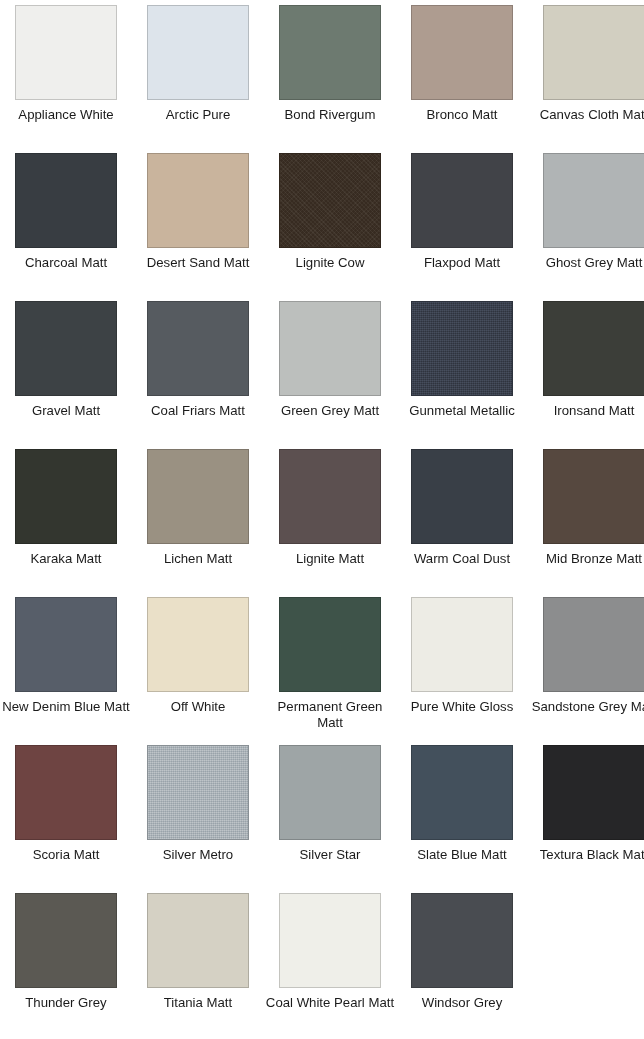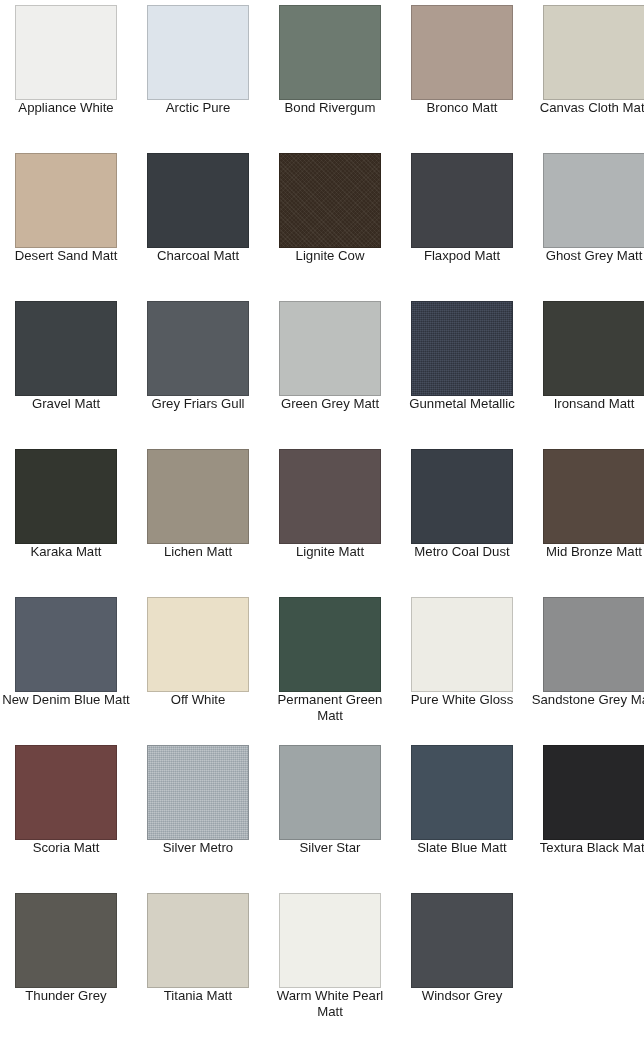--- a/index.html
+++ b/index.html
@@ -47,20 +47,21 @@
   .swatch-chip.speckle::after {
     content: "";
     position: absolute;
     inset: 0;
     background-image:
       repeating-linear-gradient(45deg, rgba(255,255,255,0.05) 0 1px, rgba(0,0,0,0.05) 1px 3px),
       repeating-linear-gradient(-45deg, rgba(255,255,255,0.04) 0 1px, rgba(0,0,0,0.04) 1px 3px);
     opacity: 0.8;
   }
   .swatch-label {
+    margin-top: 7px;
     width: 132px;
     text-align: center;
     font-size: 13.2px;
     line-height: 15.5px;
     color: #1b1b1b;
     font-family: "Liberation Sans", sans-serif;
     white-space: pre-line;
   }
 </style>
 </head>
@@ -81,46 +82,46 @@
     </div>
     <div class="swatch-cell">
       <div class="swatch-chip" style="background: rgb(174, 156, 144);"></div>
       <div class="swatch-label">Bronco Matt</div>
     </div>
     <div class="swatch-cell">
       <div class="swatch-chip" style="background: rgb(210, 207, 193);"></div>
       <div class="swatch-label">Canvas Cloth Matt</div>
     </div>
     <div class="swatch-cell">
+      <div class="swatch-chip" style="background: rgb(56, 61, 66);"></div>
+      <div class="swatch-label">Charcoal Matt</div>
+    </div>
+    <div class="swatch-cell">
       <div class="swatch-chip" style="background: rgb(201, 180, 157);"></div>
       <div class="swatch-label">Desert Sand Matt</div>
     </div>
     <div class="swatch-cell">
-      <div class="swatch-chip" style="background: rgb(56, 61, 66);"></div>
-      <div class="swatch-label">Charcoal Matt</div>
-    </div>
-    <div class="swatch-cell">
       <div class="swatch-chip speckle" style="background: rgb(59, 47, 36);"></div>
       <div class="swatch-label">Lignite Cow</div>
     </div>
     <div class="swatch-cell">
       <div class="swatch-chip" style="background: rgb(65, 67, 72);"></div>
       <div class="swatch-label">Flaxpod Matt</div>
     </div>
     <div class="swatch-cell">
       <div class="swatch-chip" style="background: rgb(176, 180, 181);"></div>
       <div class="swatch-label">Ghost Grey Matt</div>
     </div>
     <div class="swatch-cell">
       <div class="swatch-chip" style="background: rgb(61, 66, 69);"></div>
       <div class="swatch-label">Gravel Matt</div>
     </div>
     <div class="swatch-cell">
       <div class="swatch-chip" style="background: rgb(86, 91, 96);"></div>
-      <div class="swatch-label">Grey Friars Gull</div>
+      <div class="swatch-label">Coal Friars Matt</div>
     </div>
     <div class="swatch-cell">
       <div class="swatch-chip" style="background: rgb(188, 191, 189);"></div>
       <div class="swatch-label">Green Grey Matt</div>
     </div>
     <div class="swatch-cell">
       <div class="swatch-chip metallic" style="background: rgb(56, 62, 74);"></div>
       <div class="swatch-label">Gunmetal Metallic</div>
     </div>
     <div class="swatch-cell">
@@ -134,21 +135,21 @@
     <div class="swatch-cell">
       <div class="swatch-chip" style="background: rgb(154, 145, 130);"></div>
       <div class="swatch-label">Lichen Matt</div>
     </div>
     <div class="swatch-cell">
       <div class="swatch-chip" style="background: rgb(92, 80, 80);"></div>
       <div class="swatch-label">Lignite Matt</div>
     </div>
     <div class="swatch-cell">
       <div class="swatch-chip" style="background: rgb(57, 63, 71);"></div>
-      <div class="swatch-label">Metro Coal Dust</div>
+      <div class="swatch-label">Warm Coal Dust</div>
     </div>
     <div class="swatch-cell">
       <div class="swatch-chip" style="background: rgb(86, 72, 63);"></div>
       <div class="swatch-label">Mid Bronze Matt</div>
     </div>
     <div class="swatch-cell">
       <div class="swatch-chip" style="background: rgb(87, 94, 105);"></div>
       <div class="swatch-label">New Denim Blue Matt</div>
     </div>
     <div class="swatch-cell">
@@ -190,19 +191,19 @@
     <div class="swatch-cell">
       <div class="swatch-chip" style="background: rgb(91, 89, 83);"></div>
       <div class="swatch-label">Thunder Grey</div>
     </div>
     <div class="swatch-cell">
       <div class="swatch-chip" style="background: rgb(213, 209, 196);"></div>
       <div class="swatch-label">Titania Matt</div>
     </div>
     <div class="swatch-cell">
       <div class="swatch-chip" style="background: rgb(239, 239, 233);"></div>
-      <div class="swatch-label">Warm White Pearl Matt</div>
+      <div class="swatch-label">Coal White Pearl Matt</div>
     </div>
     <div class="swatch-cell">
       <div class="swatch-chip" style="background: rgb(73, 76, 81);"></div>
       <div class="swatch-label">Windsor Grey</div>
     </div>
   </div>
 
 </body></html>

